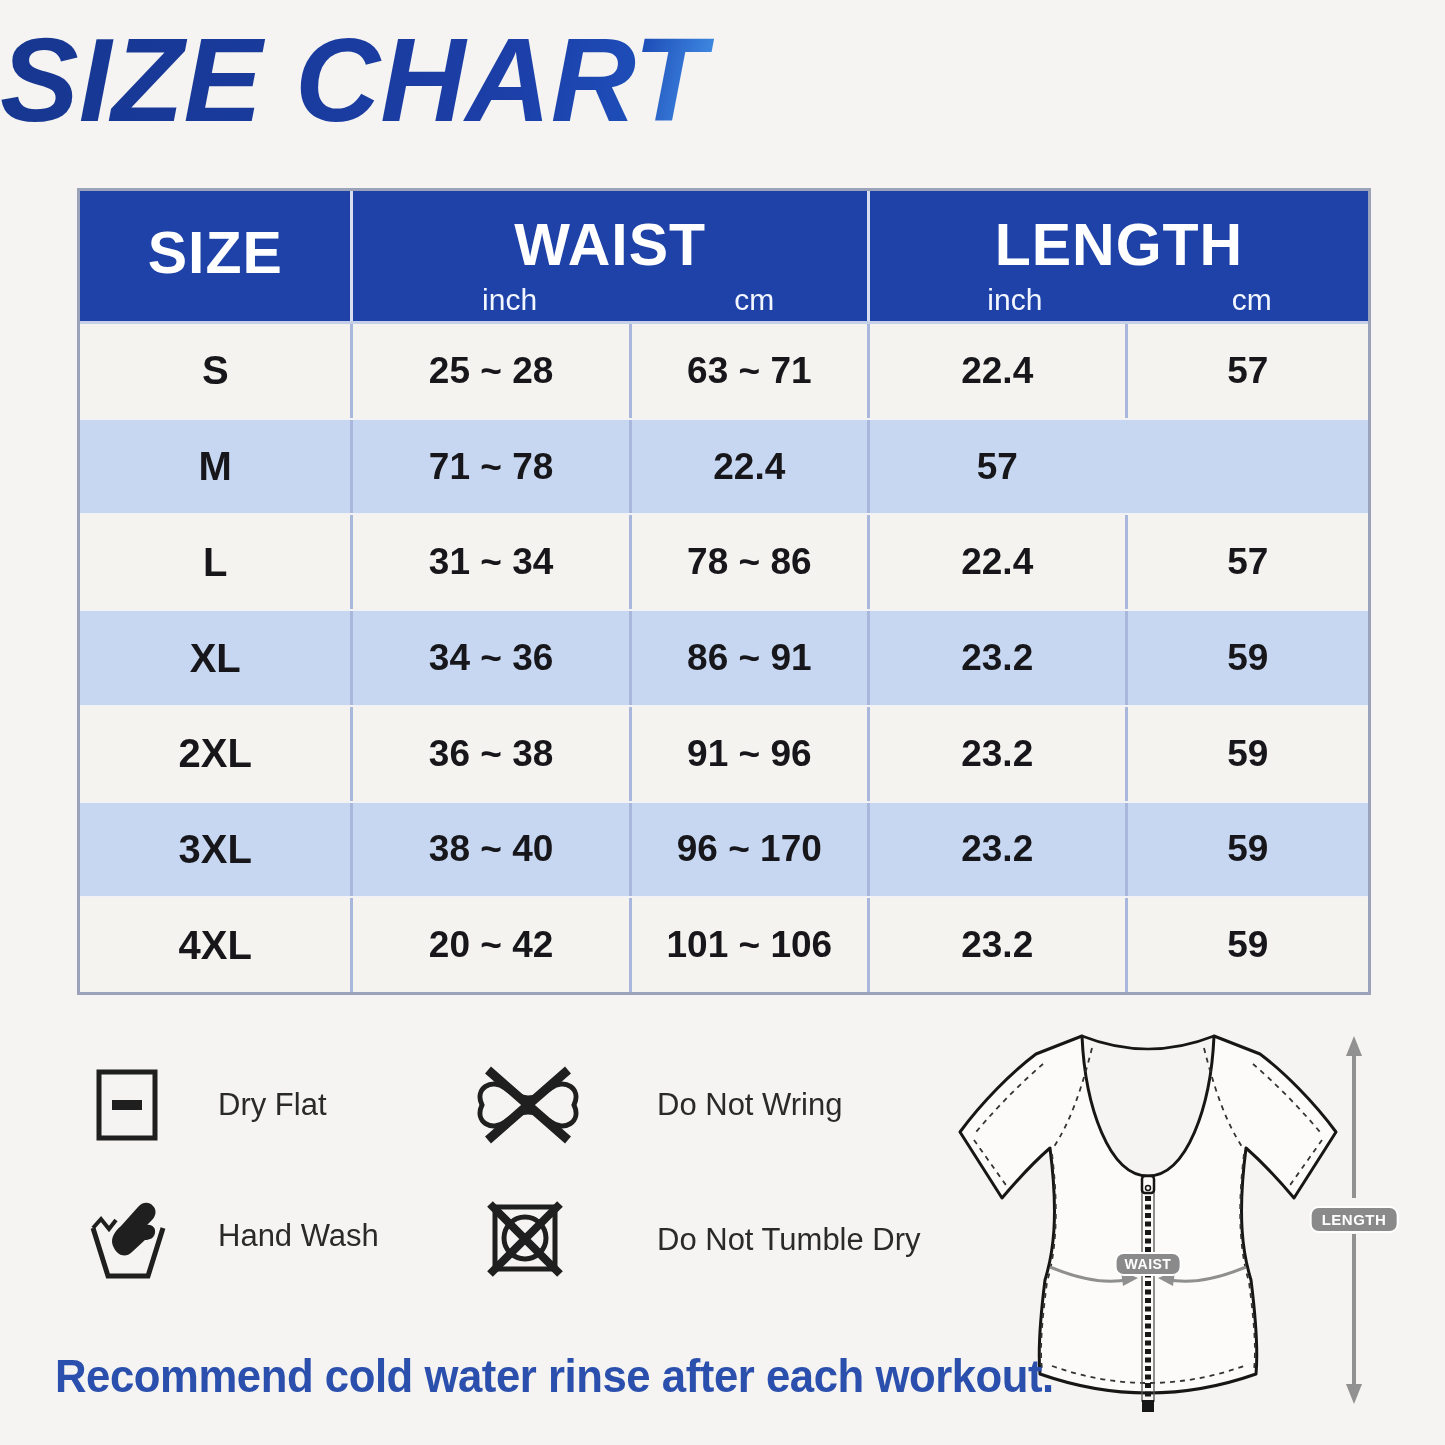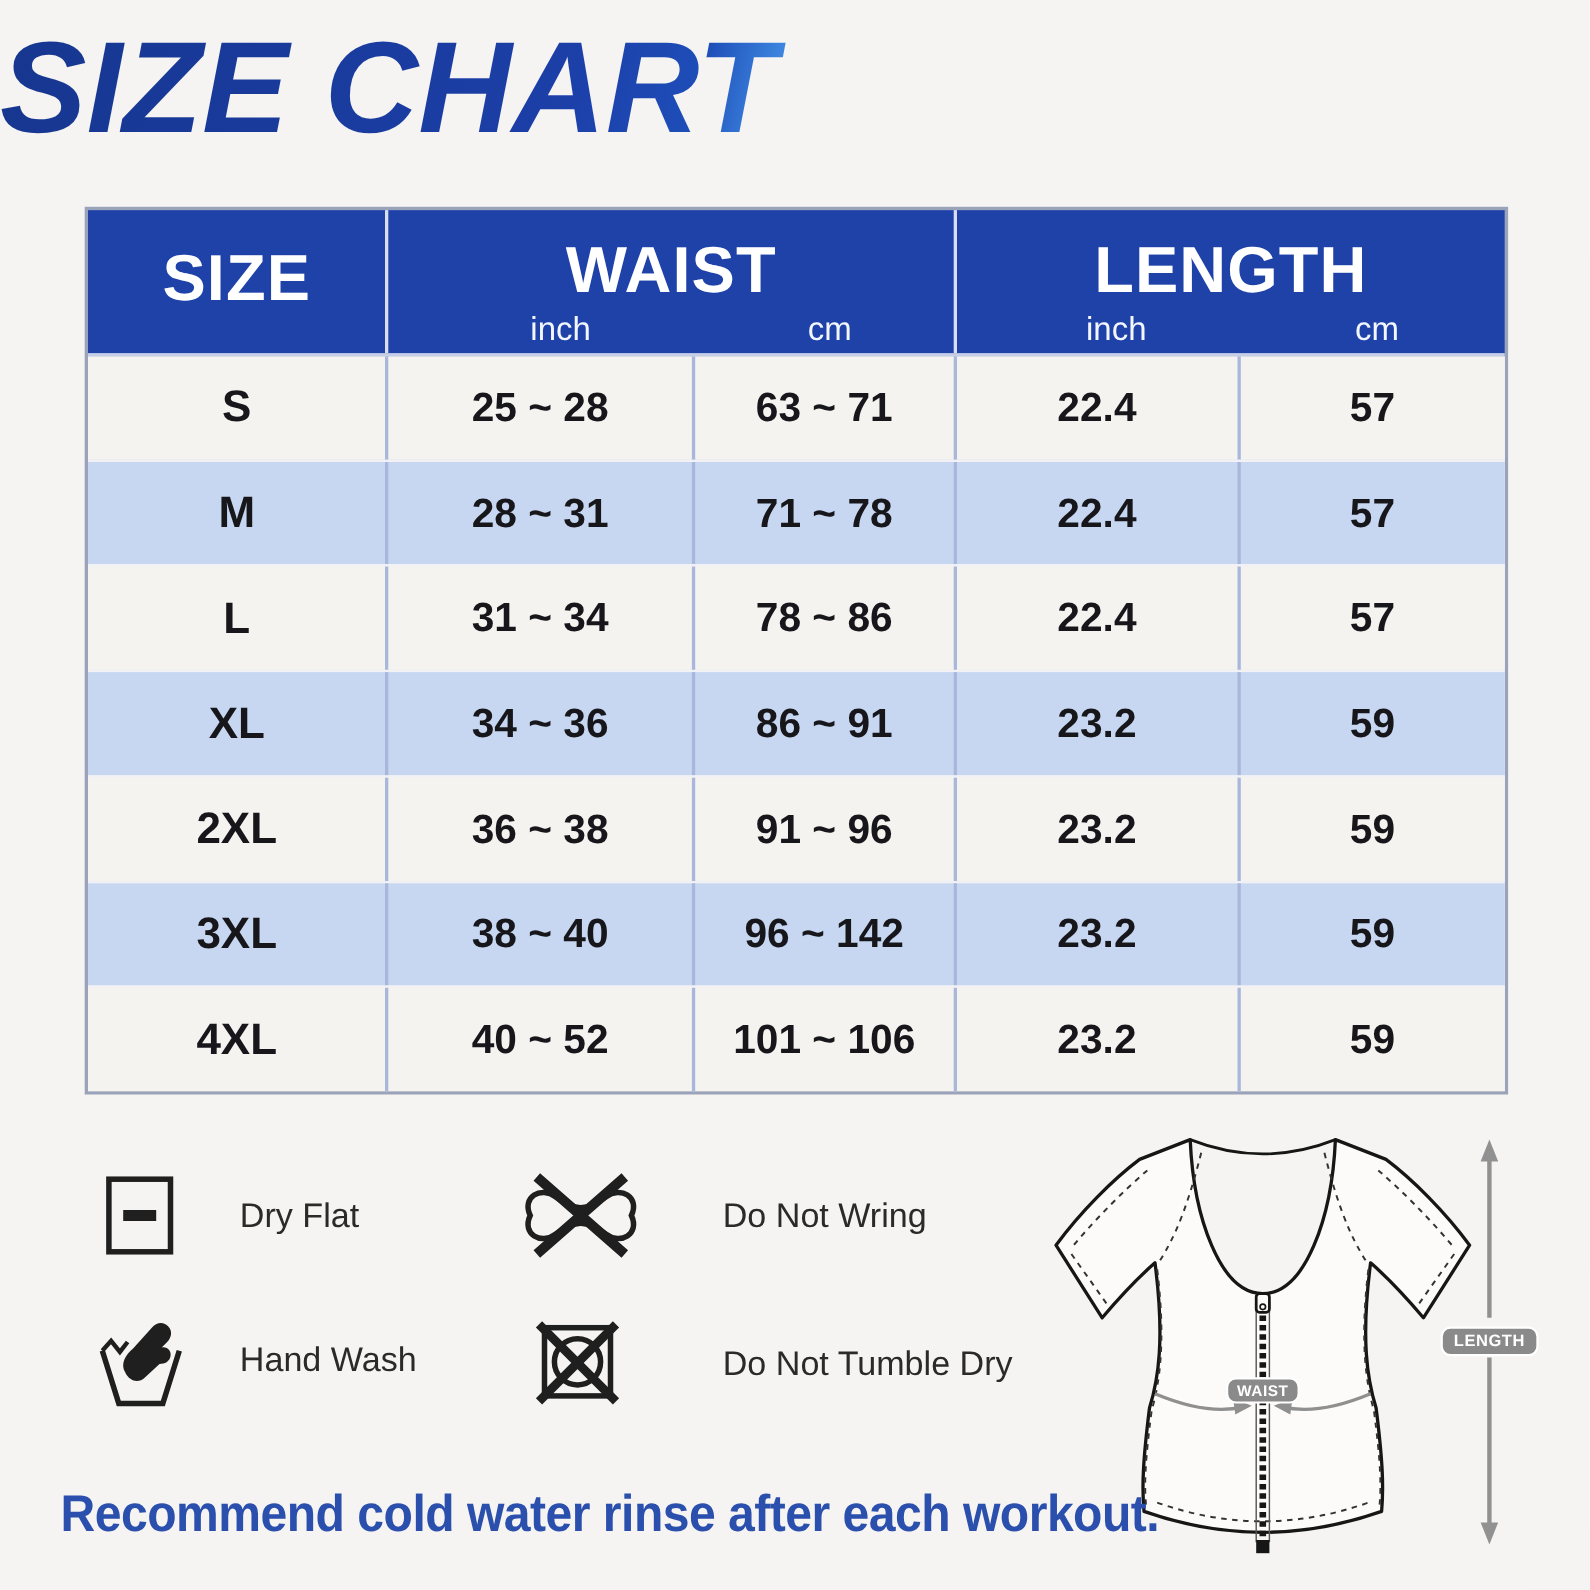--- a/index.html
+++ b/index.html
@@ -116,21 +116,20 @@
     <div class="tbody">
       <div class="tr">
         <div class="td size-cell">S</div>
         <div class="td">25 ~ 28</div>
         <div class="td">63 ~ 71</div>
         <div class="td">22.4</div>
         <div class="td">57</div>
       </div>
       <div class="tr alt">
         <div class="td size-cell">M</div>
-        <div class="td">28 ~ 31</div>
         <div class="td">71 ~ 78</div>
         <div class="td">22.4</div>
         <div class="td">57</div>
       </div>
       <div class="tr">
         <div class="td size-cell">L</div>
         <div class="td">31 ~ 34</div>
         <div class="td">78 ~ 86</div>
         <div class="td">22.4</div>
         <div class="td">57</div>
@@ -145,27 +144,27 @@
       <div class="tr">
         <div class="td size-cell">2XL</div>
         <div class="td">36 ~ 38</div>
         <div class="td">91 ~ 96</div>
         <div class="td">23.2</div>
         <div class="td">59</div>
       </div>
       <div class="tr alt">
         <div class="td size-cell">3XL</div>
         <div class="td">38 ~ 40</div>
-        <div class="td">96 ~ 142</div>
+        <div class="td">96 ~ 170</div>
         <div class="td">23.2</div>
         <div class="td">59</div>
       </div>
       <div class="tr">
         <div class="td size-cell">4XL</div>
-        <div class="td">40 ~ 52</div>
+        <div class="td">20 ~ 42</div>
         <div class="td">101 ~ 106</div>
         <div class="td">23.2</div>
         <div class="td">59</div>
       </div>
     </div>
   </div>
 
   <div class="care-item" style="left:472px; top:1064px;">
     <span class="icon-box" style="width:185px;">
       <svg width="112" height="82" viewBox="0 0 112 82">

